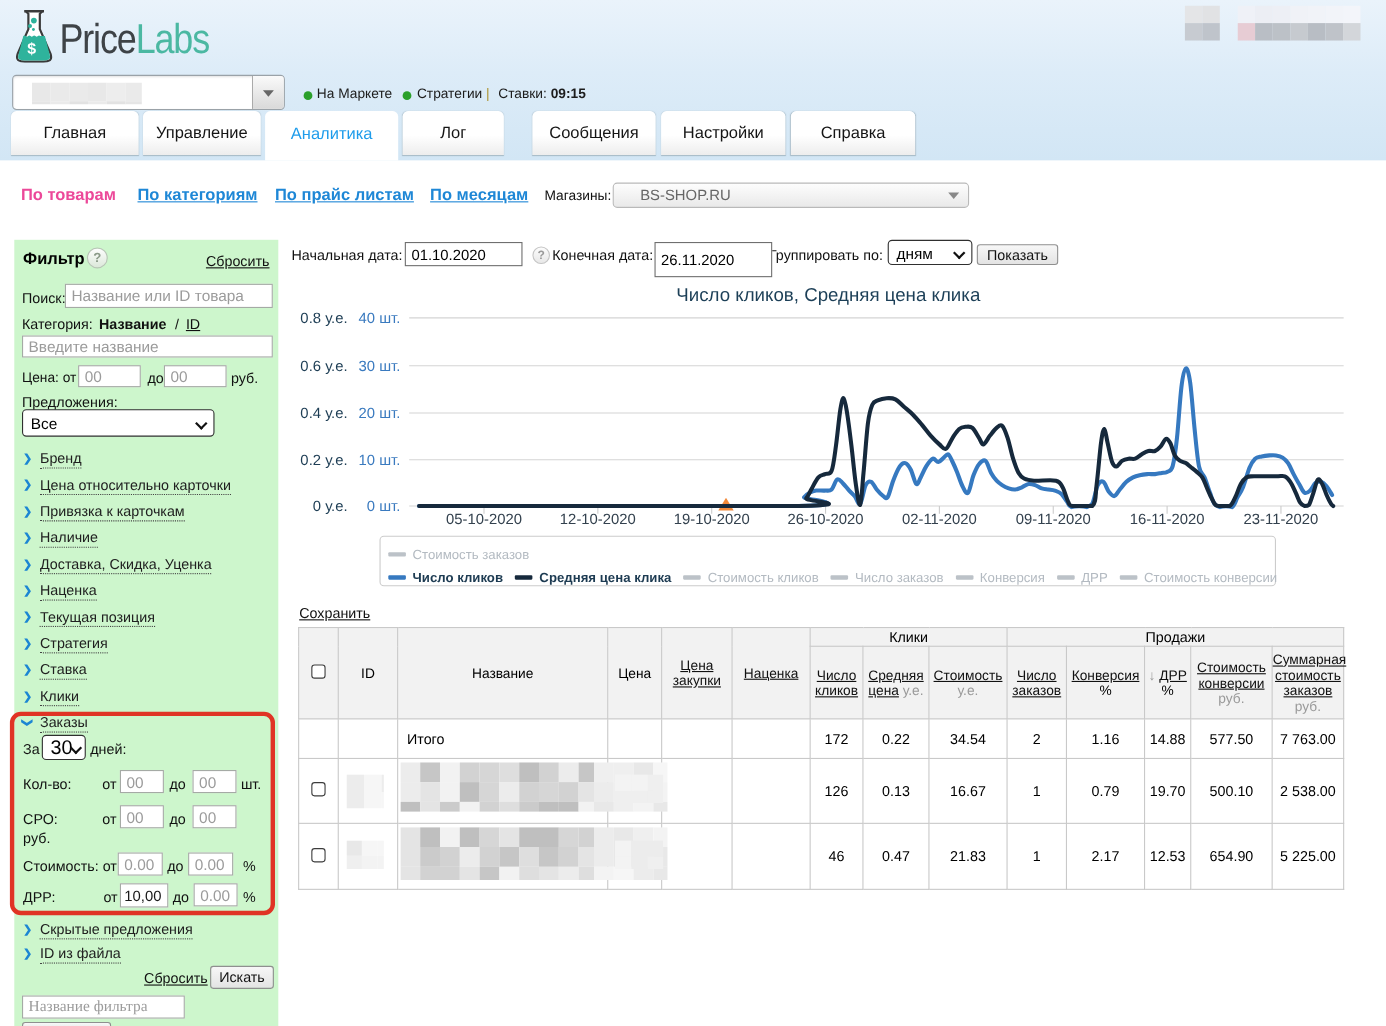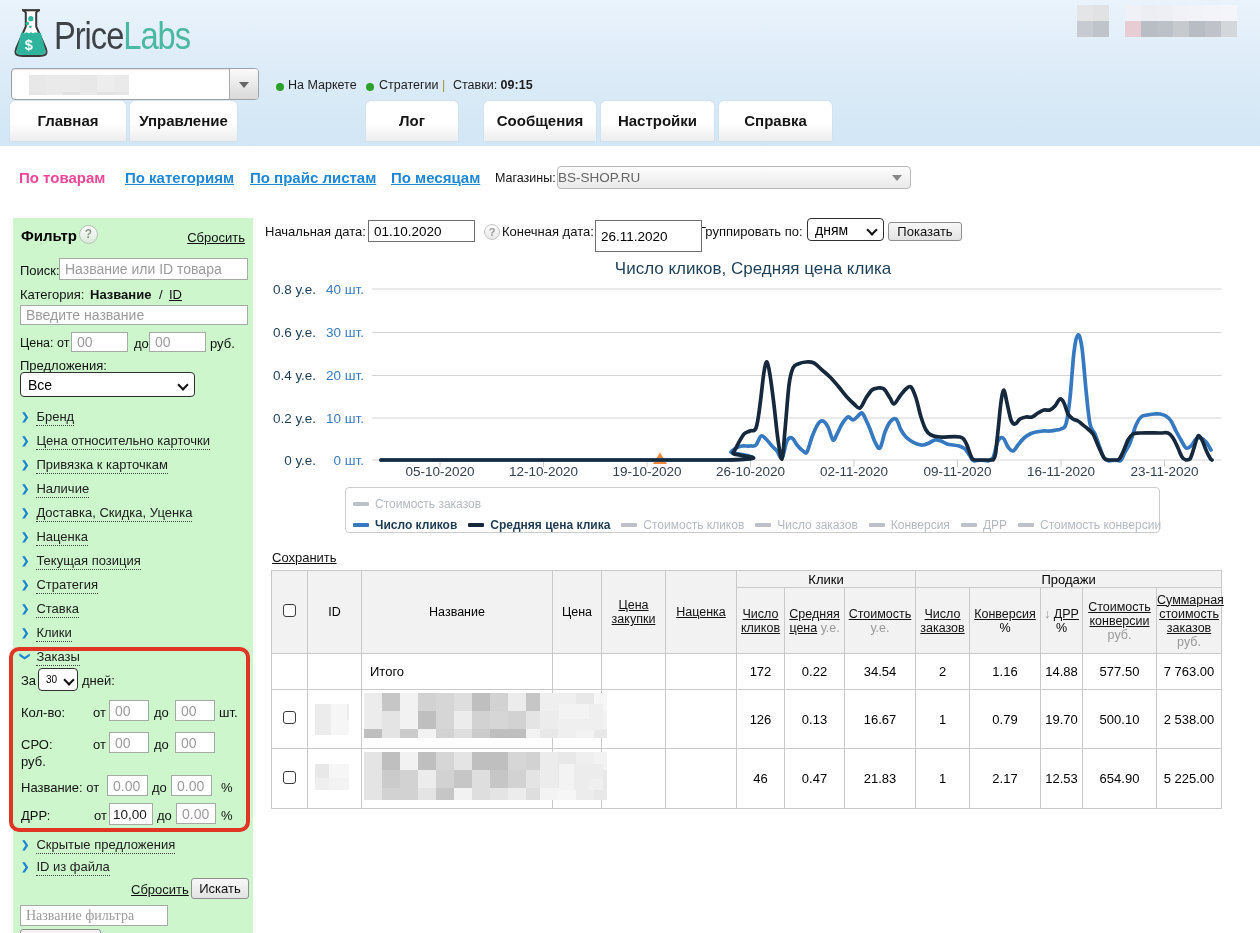--- a/index.html
+++ b/index.html
@@ -10,21 +10,21 @@
 #logotext { position:absolute; left:54px; top:15px; font-size:38px; color:#3e4347; letter-spacing:-1.2px; transform:scaleX(0.86); transform-origin:left top; }
 #logotext span { color:#4bb8a2; }
 #combo { position:absolute; left:11px; top:68px; width:248px; height:32px; background:#fff;
   border:1px solid #9aa2a8; border-radius:4px; box-shadow:inset 0 1px 2px rgba(0,0,0,.12); }
 #combo .cbtn { position:absolute; right:0; top:0; width:29px; height:30px; border-left:1px solid #aaa;
   background:linear-gradient(#fafafa,#d9d9d9); border-radius:0 3px 3px 0; }
 #combo .cbtn:after { content:""; position:absolute; left:9px; top:13px; border:5.5px solid transparent; border-top:6.5px solid #666; }
 .status { position:absolute; top:78px; font-size:12.5px; color:#1c1c1c; }
 .dot { position:absolute; width:8px; height:8px; border-radius:50%; background:#2ba02b; top:83px; }
 .tabs .tab { position:absolute; bottom:5px; height:40px; line-height:40px; text-align:center;
-  font-size:15px; font-weight:700; color:#151515; background:linear-gradient(#ffffff 55%,#ededed 100%);
+  font-size:15px; font-weight:400; color:#151515; background:linear-gradient(#ffffff 55%,#ededed 100%);
   border-radius:5px 5px 0 0; box-shadow:0 0 1px rgba(120,140,150,.5); }
 .tabs .tab.active { background:#fff; color:#1e9ceb; height:45px; bottom:0; line-height:41px; box-shadow:none; }
 .tabs { position:absolute; left:0; top:0; width:1260px; height:146px; }
 #subnav { position:absolute; left:0; top:146px; width:1260px; height:72px; background:#fff; }
 .snav { position:absolute; top:23px; font-size:15px; font-weight:700; }
 .snav.lnk2 { color:#1e87d6; text-decoration:underline; }
 #sidebar { position:absolute; left:13px; top:218px; width:240px; height:715px; background:#cdf6cc; font-size:13px; }
 #sidebar input { border:1px solid #a5aaa5; background:#fff; font-size:14px; color:#1a1a1a; padding:2px 5px; border-radius:0; }
 #sidebar input::placeholder, #controls input::placeholder { color:#9b9b9b; }
 .sel { position:absolute; background:#fff; border:1.6px solid #2f2f2f; border-radius:4px; font-size:14px;
@@ -109,34 +109,35 @@
         <rect x="16" y="16" width="16" height="16" fill="#b9bec5"></rect>
         <rect x="32" y="16" width="16" height="16" fill="#bcc1c7"></rect>
         <rect x="48" y="16" width="16" height="16" fill="#c6cacf"></rect>
         <rect x="64" y="16" width="16" height="16" fill="#b8bdc4"></rect>
         <rect x="80" y="16" width="16" height="16" fill="#bfc3c9"></rect>
         <rect x="96" y="16" width="16" height="16" fill="#d3d6da"></rect>
       </svg>
   <div class="tabs">
 <div class="tab" style="left:10px;width:116px">Главная</div>
 <div class="tab" style="left:130px;width:107px">Управление</div>
+<div class="tab active" style="left:241px;width:121px">Аналитика</div>
 <div class="tab" style="left:366px;width:92px">Лог</div>
 <div class="tab" style="left:484px;width:112px">Сообщения</div>
 <div class="tab" style="left:601px;width:113px">Настройки</div>
 <div class="tab" style="left:719px;width:113px">Справка</div>
   </div>
 </div>
 
 <div id="subnav">
   <span class="snav" style="left:19px;color:#ec4899">По товарам</span>
   <span class="snav lnk2" style="left:125px">По категориям</span>
   <span class="snav lnk2" style="left:250px">По прайс листам</span>
   <span class="snav lnk2" style="left:391px">По месяцам</span>
   <span class="glabel" style="left:495px;top:25px;font-size:12.5px">Магазины:</span>
-  <div style="position:absolute;left:557px;top:20px;width:354px;height:23px;background:linear-gradient(#fdfdfd,#e9e9e9);border:1px solid #b9b9b9;border-radius:4px;color:#666;font-size:13.5px;line-height:21px;padding-left:0">BS-SHOP.RU
+  <div style="position:absolute;left:557px;top:20px;width:324px;height:23px;background:linear-gradient(#fdfdfd,#e9e9e9);border:1px solid #b9b9b9;border-radius:4px;color:#666;font-size:13.5px;line-height:21px;padding-left:24px">BS-SHOP.RU
     <span style="position:absolute;right:8px;top:8px;border:5px solid transparent;border-top:6px solid #888"></span>
   </div>
 </div>
 
 <div id="sidebar">
   <div style="position:absolute;left:8px;top:9px;font-size:15px;font-weight:700">Фильтр</div>
   <div class="qmark" style="left:66px;top:7px">?</div>
   <a class="ulink" style="position:absolute;right:8px;top:12px">Сбросить</a>
   <span class="glabel" style="left:7px;top:45px">Поиск:</span>
   <input style="position: absolute; left: 46px; top: 40px; width: 189px; height: 22px;" placeholder="Название или ID товара">
@@ -158,35 +159,35 @@
 <div class="flink" style="top:263px"><span class="arr">❯</span><span class="lnk">Наличие</span></div>
 <div class="flink" style="top:287px"><span class="arr">❯</span><span class="lnk">Доставка, Скидка, Уценка</span></div>
 <div class="flink" style="top:311px"><span class="arr">❯</span><span class="lnk">Наценка</span></div>
 <div class="flink" style="top:335px"><span class="arr">❯</span><span class="lnk">Текущая позиция</span></div>
 <div class="flink" style="top:359px"><span class="arr">❯</span><span class="lnk">Стратегия</span></div>
 <div class="flink" style="top:383px"><span class="arr">❯</span><span class="lnk">Ставка</span></div>
 <div class="flink" style="top:407px"><span class="arr">❯</span><span class="lnk">Клики</span></div>
 
   <div class="flink" style="top:431px"><span class="arr" style="display:inline-block;transform:rotate(90deg)">❯</span><span class="lnk">Заказы</span></div>
   <span class="glabel" style="left:8px;top:455px">За</span>
-  <div class="sel" style="left:25px;top:450px;width:40px;height:23px;font-size:10px">30<span class="chev" style="right:4px"></span></div>
+  <div class="sel" style="left:25px;top:450px;width:40px;height:23px;font-size:18px">30<span class="chev" style="right:4px"></span></div>
   <span class="glabel" style="left:69px;top:455px">дней:</span>
   <span class="glabel" style="left:8px;top:487px">Кол-во:</span>
   <span class="glabel" style="left:80px;top:487px">от</span>
   <input style="position: absolute; left: 96px; top: 482px; width: 40px; height: 21px;" placeholder="00">
   <span class="glabel" style="left:141px;top:487px">до</span>
   <input style="position: absolute; left: 162px; top: 482px; width: 40px; height: 21px;" placeholder="00">
   <span class="glabel" style="left:206px;top:487px">шт.</span>
   <span class="glabel" style="left:8px;top:519px">СРО:</span>
   <span class="glabel" style="left:80px;top:519px">от</span>
   <input style="position: absolute; left: 96px; top: 514px; width: 40px; height: 21px;" placeholder="00">
   <span class="glabel" style="left:141px;top:519px">до</span>
   <input style="position: absolute; left: 162px; top: 514px; width: 40px; height: 21px;" placeholder="00">
   <span class="glabel" style="left:8px;top:536px">руб.</span>
-  <span class="glabel" style="left:8px;top:562px">Название: от</span>
+  <span class="glabel" style="left:8px;top:562px">Стоимость: от</span>
   <input style="position: absolute; left: 94px; top: 557px; width: 41px; height: 21px;" placeholder="0.00">
   <span class="glabel" style="left:139px;top:562px">до</span>
   <input style="position: absolute; left: 158px; top: 557px; width: 41px; height: 21px;" placeholder="0.00">
   <span class="glabel" style="left:208px;top:562px">%</span>
   <span class="glabel" style="left:8px;top:590px">ДРР:</span>
   <span class="glabel" style="left:81px;top:590px">от</span>
   <input style="position: absolute; left: 96px; top: 585px; width: 44px; height: 22px; font-size: 13.5px; padding: 2px 3px;" value="10,00">
   <span class="glabel" style="left:144px;top:590px">до</span>
   <input style="position: absolute; left: 163px; top: 585px; width: 40px; height: 21px;" placeholder="0.00">
   <span class="glabel" style="left:208px;top:590px">%</span>

